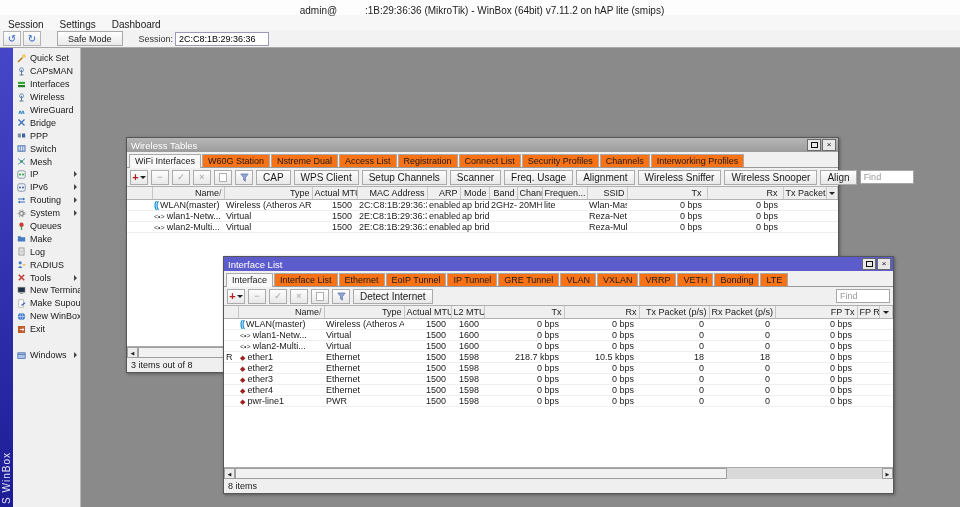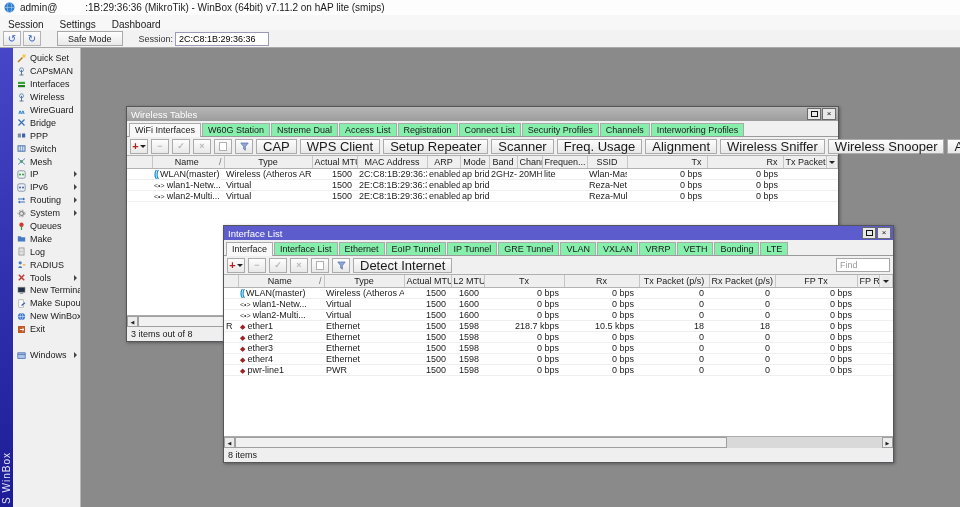--- a/index.html
+++ b/index.html
@@ -1,62 +1,62 @@
 <!DOCTYPE html>
 <html><head>
 <meta charset="utf-8">
 <style>
   html,body{margin:0;padding:0;}
   body{font-family:"Liberation Sans",sans-serif;-webkit-font-smoothing:antialiased;}
   .screen{position:relative;width:960px;height:507px;background:#8a8a8a;overflow:hidden;font-size:9px;color:#1a1a1a;}
   
-  .titlebar{height:15px;background:#fdfdfd;display:flex;align-items:center;padding-left:4px;gap:5px;}
+  .titlebar{height:15px;background:#fdfdfd;display:flex;align-items:center;padding-left:4px;gap:5px;flex-direction:column;}
   .titletext{font-size:10px;white-space:pre;}
   .menubar{height:15px;background:#f7f7f7;display:flex;align-items:flex-end;}
   .menuitem{font-size:10px;padding:0 8px;}
   .topbar{height:17px;background:#f2f2f2;border-bottom:1px solid #a9a9a9;display:flex;align-items:center;padding:0 3px;gap:2px;}
   .tinybtn{width:16px;height:13px;background:linear-gradient(#fefefe,#e9e9e9);border:1px solid #b4b4b4;display:flex;align-items:center;justify-content:center;font-size:10px;color:#2e5fc4;line-height:1;}
   .safemode{margin-left:14px;height:13px;background:linear-gradient(#fefefe,#e9e9e9);border:1px solid #a9a9a9;font-size:9px;padding:0 10px;display:flex;align-items:center;}
   .sesslbl{margin-left:14px;font-size:9px;color:#333;}
   .sessfield{width:86px;height:12px;border:1px solid #9a9ab8;background:#fff;font-size:9px;padding:0 3px;font-family:"Liberation Sans",sans-serif;}
   
   .main{display:flex;height:462px;}
   .strip{width:13px;background:linear-gradient(#4646c8,#1c1c96);position:relative;flex:none;}
   .striptext{position:absolute;bottom:6px;left:1px;writing-mode:vertical-rl;transform:rotate(180deg);color:#e6e6fa;font-size:10px;letter-spacing:1px;}
   .sidebar{width:67px;background:#f0f0f0;border-right:1px solid #b8b8b8;flex:none;padding-top:4px;}
   .sitem{display:flex;align-items:center;height:12.9px;padding-left:4px;gap:4px;font-size:9px;white-space:nowrap;overflow:hidden;}
   .si{width:9px;height:9px;flex:none;}
   .sarr{margin-left:auto;margin-right:3px;flex:none;width:0;height:0;border-left:3px solid #444;border-top:3px solid transparent;border-bottom:3px solid transparent;}
   .gapbefore{margin-top:13px;}
   .desktop{position:relative;flex:1;overflow:hidden;}
   
-  .window{position:absolute;display:flex;flex-direction:column;background:#f0f0f0;border:1px solid #55565a;box-shadow:1px 1px 3px rgba(0,0,0,.35);box-sizing:border-box;}
+  .window{position:absolute;display:flex;flex-direction:column;background:#f0f0f0;border:1px solid #55565a;box-shadow:1px 1px 3px rgba(0,0,0,.35);box-sizing:border-box;margin-top:31px;}
   .win-wireless{left:45px;top:58px;width:713px;height:236px;z-index:1;}
   .win-iface{left:142px;top:177px;width:671px;height:238px;z-index:2;}
   .wt{height:14px;flex:none;display:flex;align-items:center;padding:0 2px 0 4px;color:#fff;font-size:9.5px;}
   .wt-active{background:#5c5ccd;}
   .wt-inactive{background:linear-gradient(#b7b7b7,#9c9c9c);}
   .wt .t{flex:1;white-space:nowrap;overflow:hidden;}
   .wbtn{width:12px;height:10px;margin-left:1px;background:#e8e8e8;border:1px solid #6a6a6a;display:flex;align-items:center;justify-content:center;font-size:8px;line-height:1;color:#111;flex:none;}
   .mx{width:5px;height:4px;border:1px solid #111;}
   .tabs{display:flex;align-items:flex-end;padding:2px 2px 0;border-bottom:1px solid #9a9a9a;height:16px;box-sizing:border-box;gap:1px;flex:none;}
-  .tab{font-size:9px;padding:1px 5px 1px;background:#86efac;border:1px solid #aaa;border-bottom:none;white-space:nowrap;}
+  .tab{font-size:9px;padding:1px 5px 1px;background:#f97316;border:1px solid #aaa;border-bottom:none;white-space:nowrap;}
   .tab.active{background:#f8f8f8;padding-bottom:2px;margin-bottom:-1px;position:relative;z-index:1;}
   .ttools{display:flex;align-items:center;gap:3px;padding:0 3px;height:18px;box-sizing:border-box;flex:none;}
   .ibtn{width:16px;height:13px;background:linear-gradient(#fdfdfd,#e8e8e8);border:1px solid #ababab;display:flex;align-items:center;justify-content:center;font-size:9px;line-height:1;flex:none;gap:1px;}
   .plus{color:#b42020;font-weight:bold;font-size:11px;}
   .caret{width:0;height:0;border-left:3px solid transparent;border-right:3px solid transparent;border-top:3px solid #222;}
   .dis{color:#b8b8b8;font-weight:bold;}
   .sheet{width:6px;height:7px;border:1px solid #b0b0b0;background:#fff;}
-  .btn{height:13px;background:linear-gradient(#fdfdfd,#e8e8e8);border:1px solid #ababab;font-size:13px;padding:0 6px;display:flex;align-items:center;white-space:nowrap;flex:none;}
+  .btn{height:13px;background:linear-gradient(#fdfdfd,#e8e8e8);border:1px solid #ababab;font-size:10px;padding:0 6px;display:flex;align-items:center;white-space:nowrap;flex:none;}
   .find{margin-left:auto;width:46px;height:12px;border:1px solid #a6a6a6;font-size:9px;padding:0 3px;color:#666;background:#fff;font-family:"Liberation Sans",sans-serif;flex:none;}
   input::placeholder{color:#999;opacity:1;}
   .tablewrap{flex:1;background:#fff;overflow:hidden;border-top:1px solid #b0b0b0;}
   table{border-collapse:collapse;table-layout:fixed;width:100%;font-size:9px;}
-  th{background:#efefef;border-right:1px solid #c6c6c6;border-bottom:1px solid #b2b2b2;font-weight:normal;text-align:center;height:12px;padding:0 2px;overflow:hidden;white-space:nowrap;}
+  th{background:#efefef;border-right:1px solid #c6c6c6;border-bottom:1px solid #b2b2b2;font-weight:normal;text-align:right;height:12px;padding:0 2px;overflow:hidden;white-space:nowrap;}
   th .sortmark{float:right;color:#777;}
   td{height:10px;padding:0 2px;overflow:hidden;white-space:nowrap;border-bottom:1px solid #efefef;}
   .r{text-align:right;padding-right:5px;}
   .ddbtn{width:100%;height:11px;background:#e9e9e9;display:flex;align-items:center;justify-content:center;}
   .rowico{display:inline-block;margin-right:2px;}
   .ico-wifi{color:#1890d8;font-weight:bold;letter-spacing:-1px;}
   .ico-virtual{color:#3a3a3a;font-size:7px;}
   .ico-ether{color:#9c2222;font-size:7px;}
   .hscroll{height:11px;display:flex;background:#d9d9d9;border-top:1px solid #ababab;flex:none;}
   .sab{width:11px;background:#ececec;border:1px solid #9f9f9f;display:flex;align-items:center;justify-content:center;font-size:5px;color:#222;flex:none;box-sizing:border-box;}
@@ -311,21 +311,21 @@
           <div class="ibtn">
               <span class="sheet"></span>
             </div>
           <div class="ibtn">
               <svg width="9" height="9" viewBox="0 0 9 9">
                 <path d="M0.8 1h7.4L5.4 4.6v3.6L3.6 7V4.6Z" fill="#8fa8d8" stroke="#5a6fa8" stroke-width="0.7"></path>
               </svg>
             </div>
           <div class="btn">CAP</div>
           <div class="btn">WPS Client</div>
-          <div class="btn">Setup Repeater</div>
+          <div class="btn">Setup Channels</div>
           <div class="btn">Scanner</div>
           <div class="btn">Freq. Usage</div>
           <div class="btn">Alignment</div>
           <div class="btn">Wireless Sniffer</div>
           <div class="btn">Wireless Snooper</div>
           <div class="btn">Align</div>
           <input class="find" placeholder="Find" style="">
         </div>
         <div class="tablewrap">
           <table>

